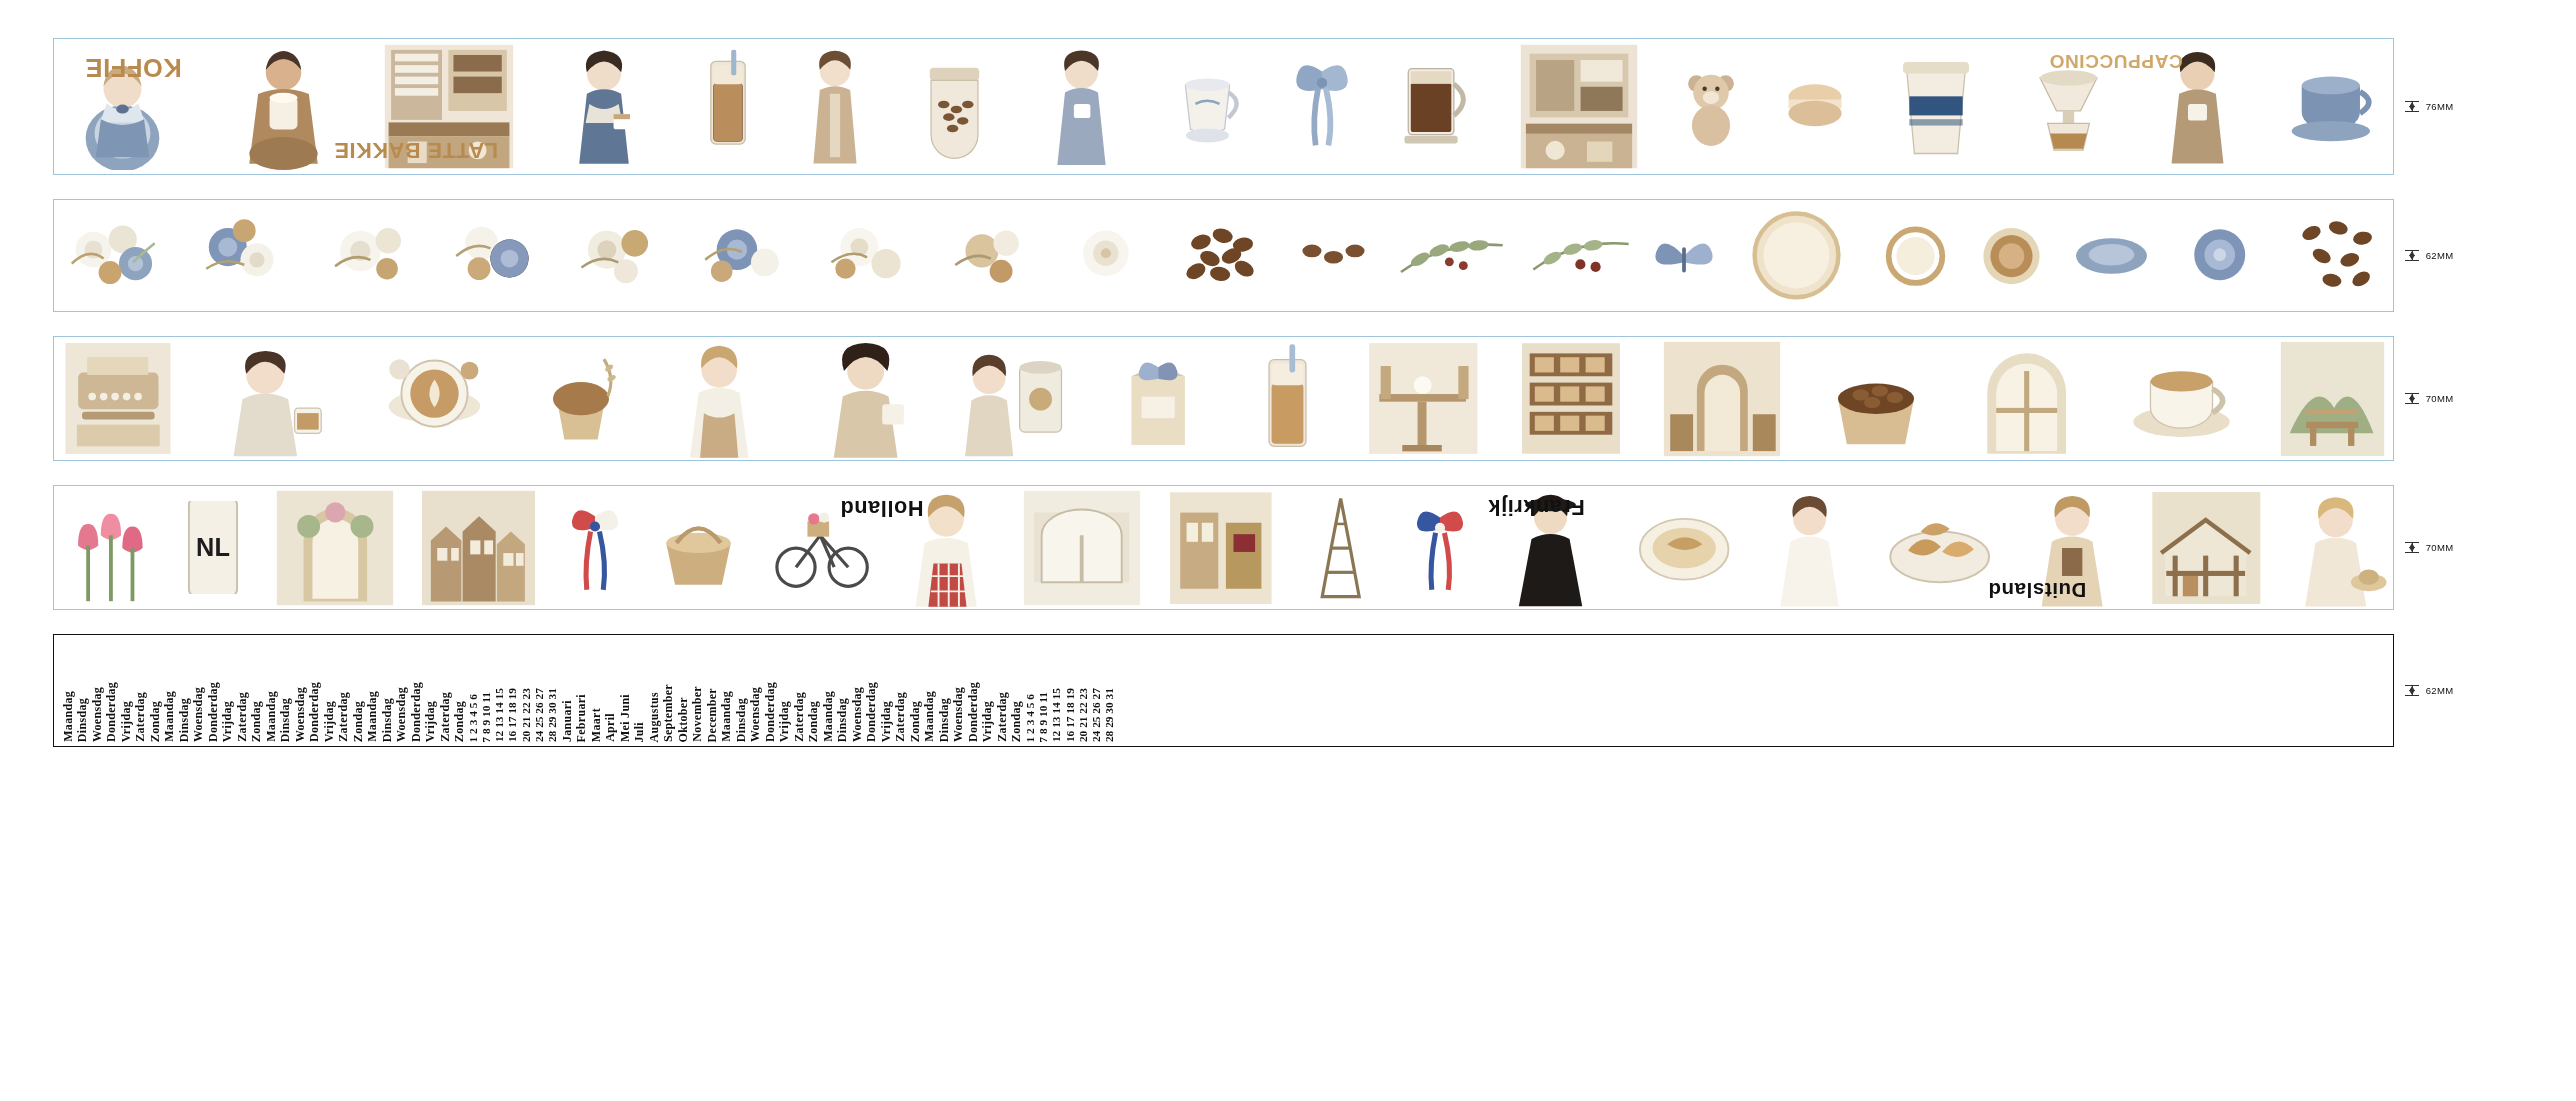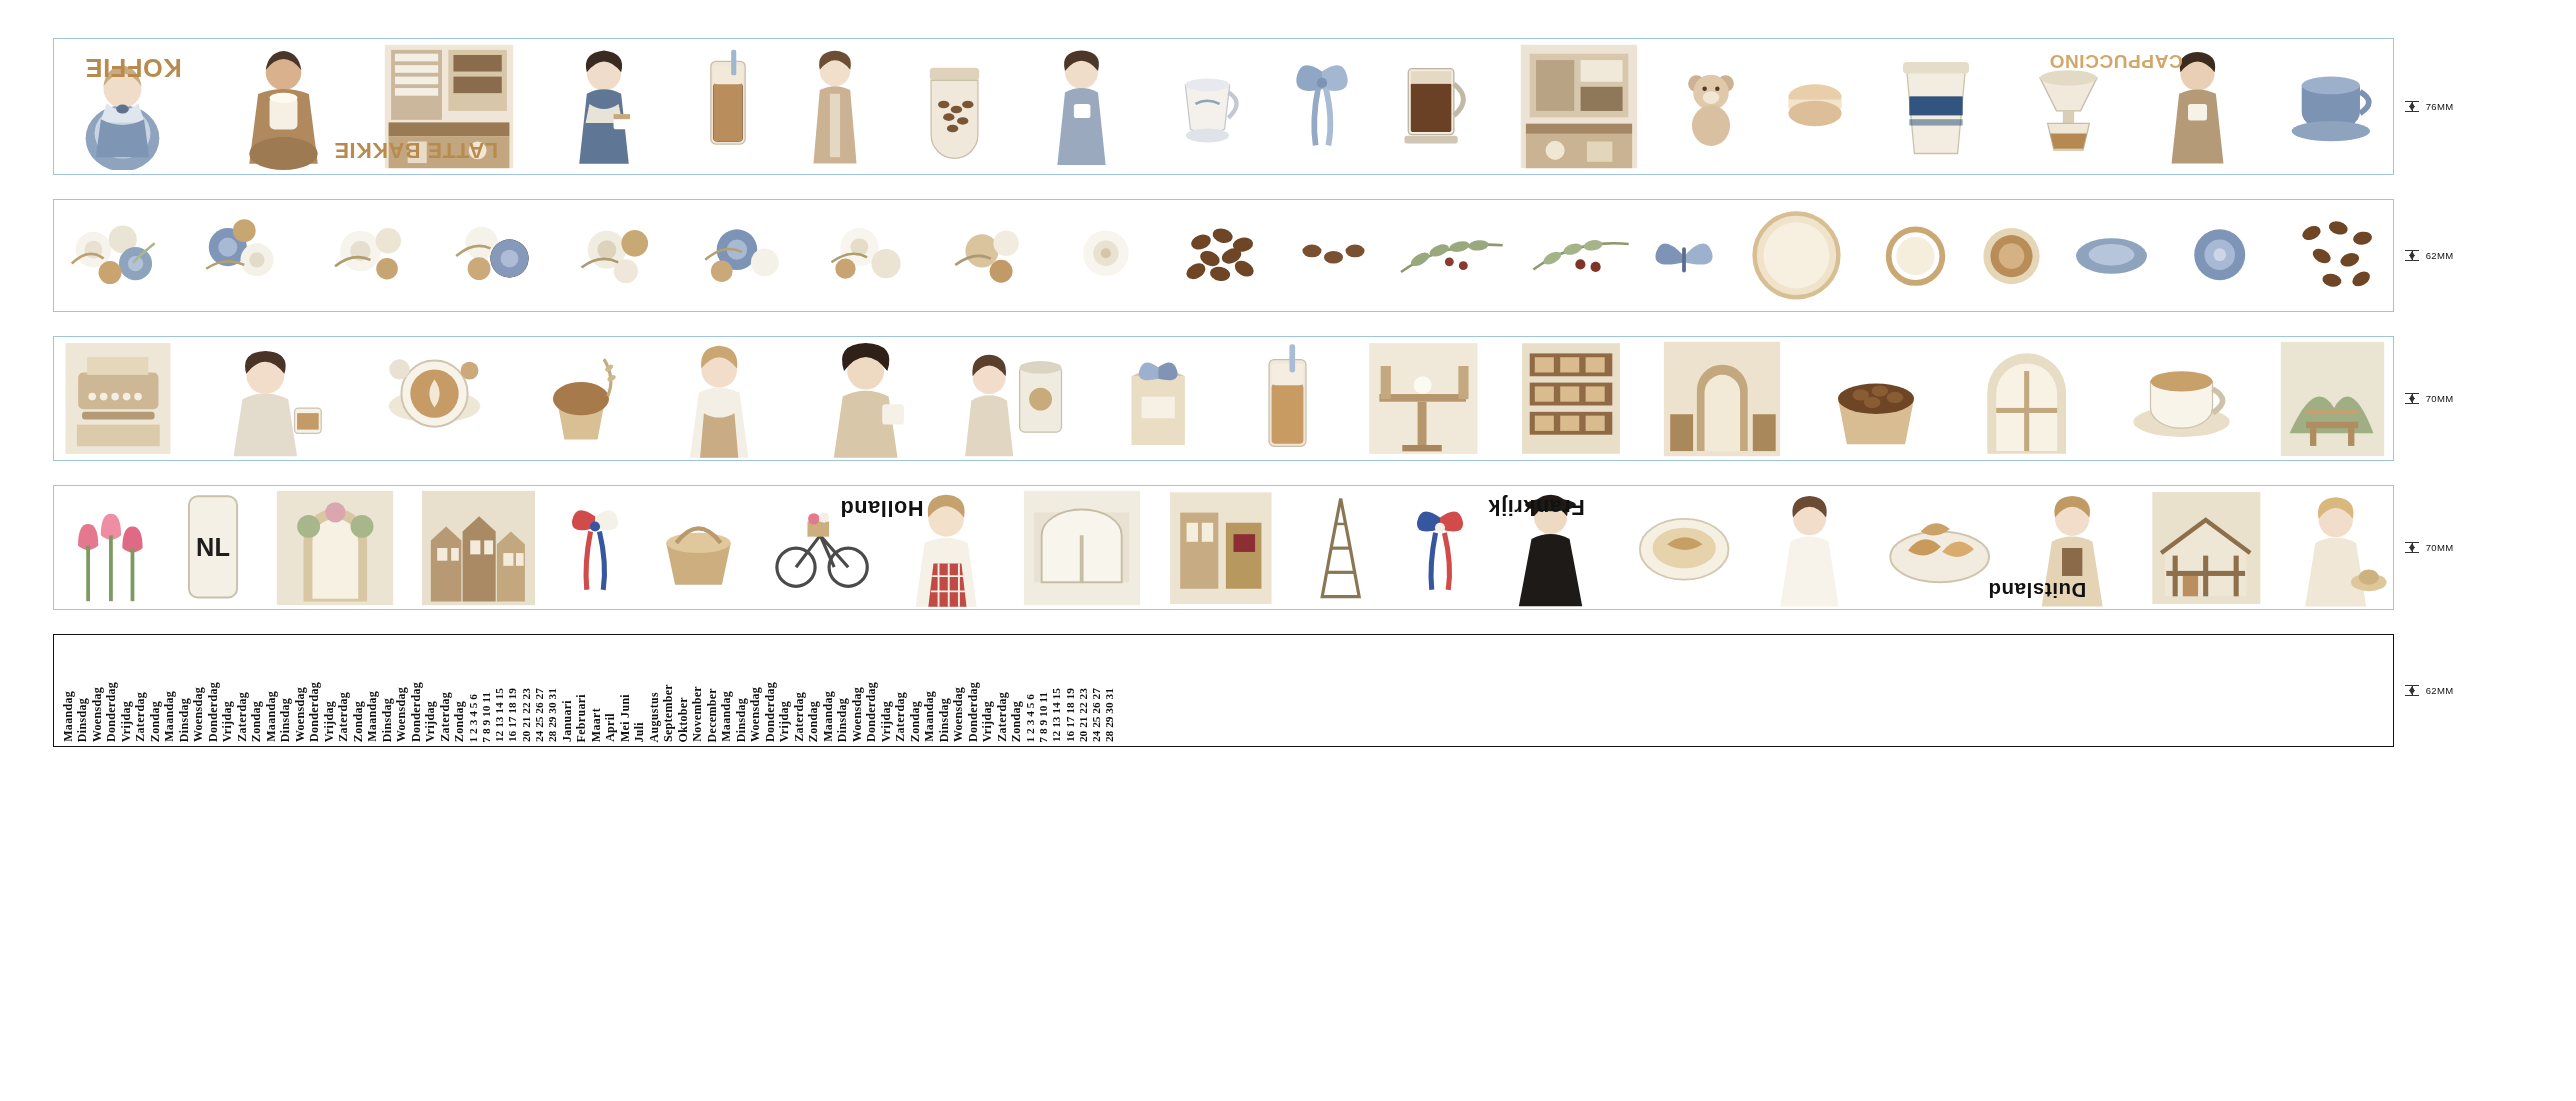--- a/index.html
+++ b/index.html
@@ -808,21 +808,21 @@
           <svg width="95" height="122" viewBox="0 0 150 192">
             <path d="M30 92 q0 -34 16 -34 q16 0 16 34 q-16 14 -32 0z" fill="#e4788f"></path>
             <path d="M66 76 q0 -34 16 -34 q16 0 16 34 q-16 14 -32 0z" fill="#ef8da2"></path>
             <path d="M100 96 q0 -34 16 -34 q16 0 16 34 q-16 14 -32 0z" fill="#e06a85"></path>
             <path d="M46 92 v88" stroke="#7d9a63" stroke-width="6"></path>
             <path d="M82 76 v104" stroke="#7d9a63" stroke-width="6"></path>
             <path d="M116 96 v84" stroke="#7d9a63" stroke-width="6"></path>
           </svg>
         </div>
 
-        <div class="motif" style="width:76px;height:121px;text-align:center;">
+        <div class="motif" style="width:76px;height:93px;text-align:center;">
           <svg width="76" height="121" viewBox="0 0 120 190">
             <rect x="22" y="14" width="76" height="160" rx="14" fill="#f4f0e6" stroke="#c9c0ab" stroke-width="3"></rect>
             <text x="60" y="108" font-family="Liberation Sans, sans-serif" font-size="40" font-weight="bold" fill="#1d1d1d" text-anchor="middle">NL</text>
           </svg>
         </div>
 
         <div class="motif" style="width:124px;height:122px;">
           <svg width="124" height="122" viewBox="0 0 195 192">
             <rect x="6" y="6" width="183" height="180" fill="#ece4d2"></rect>
             <path d="M48 180 v-96 a50 50 0 0 1 100 0 v96z" fill="#d8c7a3"></path>

